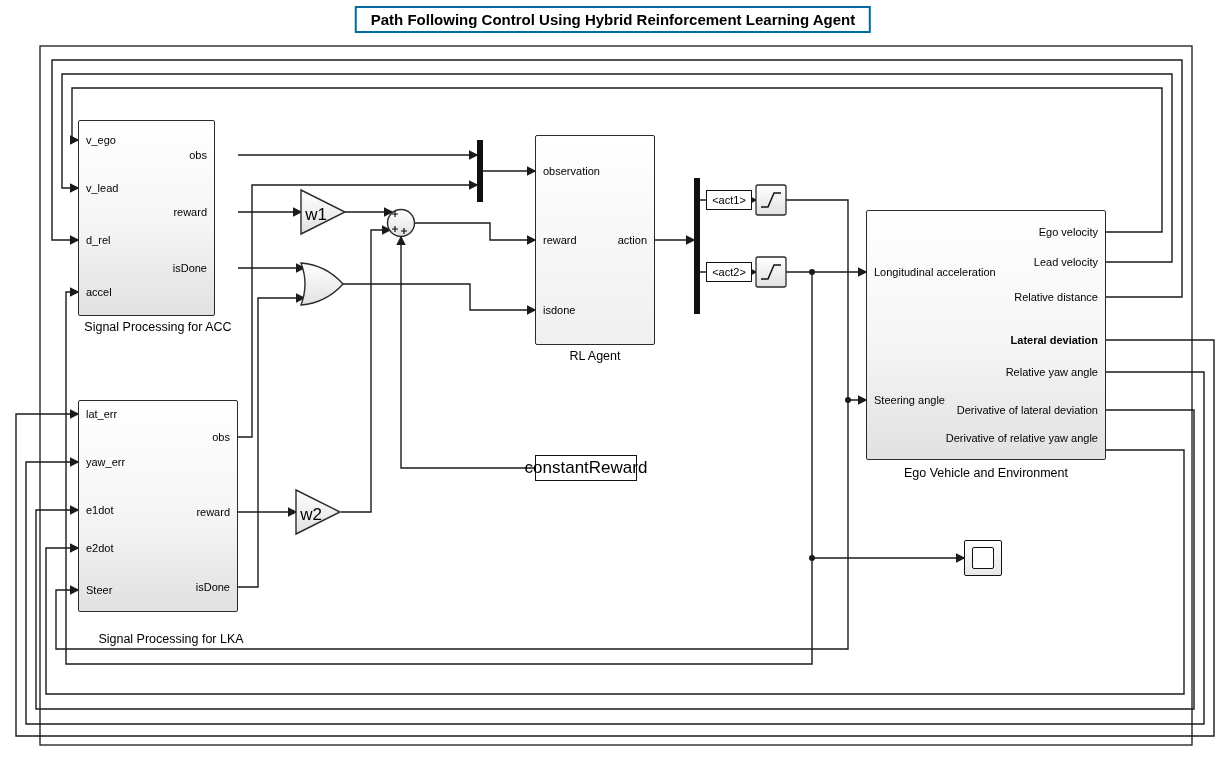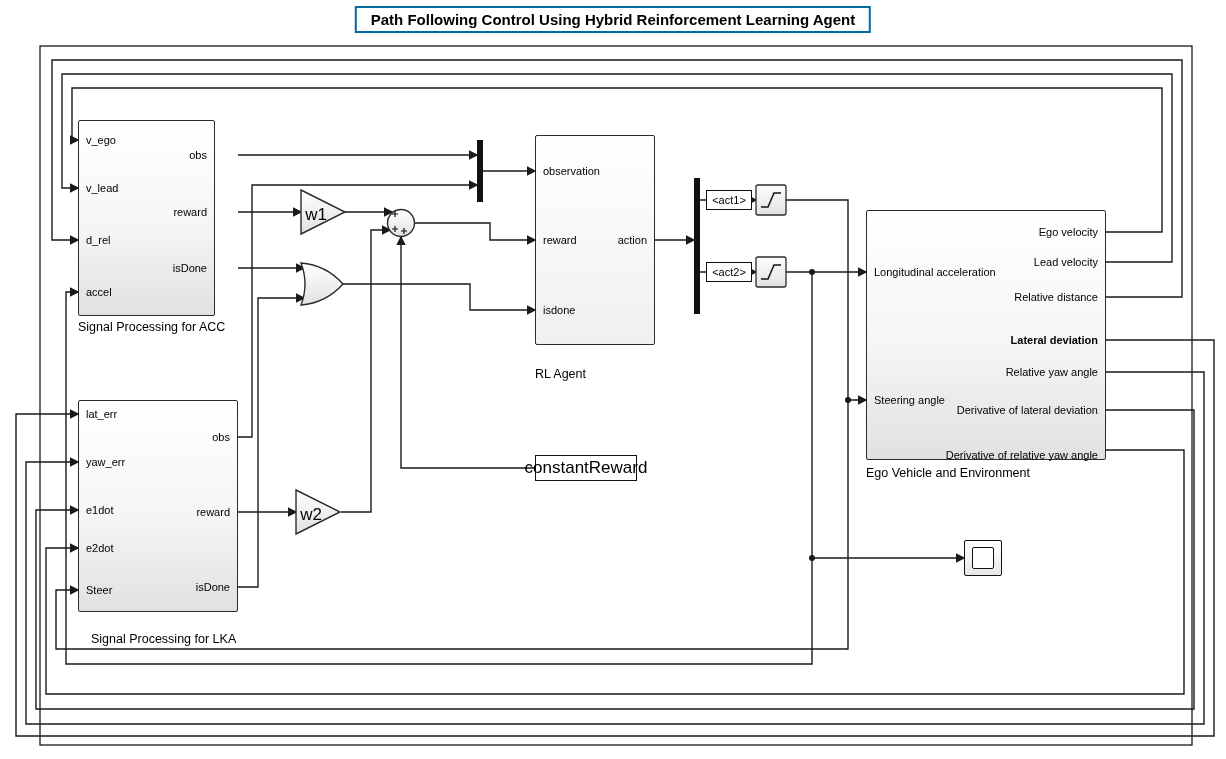--- a/index.html
+++ b/index.html
@@ -5,21 +5,21 @@
   html,body{margin:0;padding:0;background:#ffffff;}
   .canvas{position:relative;width:1226px;height:759px;background:#ffffff;
           font-family:"Liberation Sans",sans-serif;color:#000;overflow:hidden;}
   svg.layer{position:absolute;left:0;top:0;}
   .wire{fill:none;stroke:#1a1a1a;stroke-width:1.4;}
   .sl-block{position:absolute;box-sizing:border-box;border:1.4px solid #2b2b2b;border-radius:2px;
             background:linear-gradient(180deg,#ffffff 0%,#f5f5f5 55%,#e1e1e1 100%);}
   .pin{position:absolute;font-size:11px;height:13px;line-height:13px;white-space:nowrap;}
   .pin.in{left:7px;}
   .pin.out{right:7px;}
-  .blk-label{position:absolute;font-size:12.5px;white-space:nowrap;}
+  .blk-label{position:absolute;font-size:12.5px;text-align:center;white-space:nowrap;}
   .title-box{position:absolute;left:50%;top:6px;transform:translateX(-50%);
              border:2px solid #0369a1;background:#fff;padding:3px 14px;
              font-size:15px;font-weight:bold;white-space:nowrap;}
   .mini{position:absolute;box-sizing:border-box;border:1.2px solid #111;background:#ffffff;
         display:flex;align-items:center;justify-content:center;font-size:11px;white-space:nowrap;}
   .gain-label{position:absolute;font-size:17px;text-align:center;}
   .scope{position:absolute;box-sizing:border-box;border:1.4px solid #111;
          background:linear-gradient(180deg,#ffffff,#e8e8e8);border-radius:2px;}
   .scope-screen{position:absolute;left:7px;top:6px;right:7px;bottom:6px;
                 border:1.6px solid #111;border-radius:2px;background:#fff;}
@@ -148,37 +148,37 @@
 
   <div class="gain-label" style="left:303px;top:205px;width:26px;">w1</div>
   <div class="gain-label" style="left:298px;top:505px;width:26px;">w2</div>
 
   <div class="sl-block" style="left:535px;top:135px;width:120px;height:210px;background:linear-gradient(180deg,#ffffff,#f0f0f0);">
     <span class="pin in" style="top:29px;">observation</span>
     <span class="pin in" style="top:98px;">reward</span>
     <span class="pin in" style="top:168px;">isdone</span>
     <span class="pin out" style="top:98px;">action</span>
   </div>
-  <div class="blk-label" style="left:535px;top:367px;width:120px;">RL Agent</div>
+  <div class="blk-label" style="left:535px;top:349px;width:120px;">RL Agent</div>
 
   <div class="mini" style="left:535px;top:455px;width:102px;height:26px;font-size:17px;">constantReward</div>
 
   <div class="mini" style="left:706px;top:190px;width:46px;height:20px;">&lt;act1&gt;</div>
   <div class="mini" style="left:706px;top:262px;width:46px;height:20px;">&lt;act2&gt;</div>
 
   <div class="sl-block" style="left:866px;top:210px;width:240px;height:250px;">
     <span class="pin in" style="top:55px;">Longitudinal acceleration</span>
     <span class="pin in" style="top:183px;">Steering angle</span>
     <span class="pin out" style="top:15px;">Ego velocity</span>
     <span class="pin out" style="top:45px;">Lead velocity</span>
     <span class="pin out" style="top:80px;">Relative distance</span>
     <span class="pin out" style="top:123px;font-weight:bold;">Lateral deviation</span>
     <span class="pin out" style="top:155px;">Relative yaw angle</span>
     <span class="pin out" style="top:193px;">Derivative of lateral deviation</span>
-    <span class="pin out" style="top:238px;padding-left:24px;">Derivative of relative yaw angle</span>
+    <span class="pin out" style="top:221px;padding-left:24px;">Derivative of relative yaw angle</span>
   </div>
   <div class="blk-label" style="left:866px;top:466px;width:240px;">Ego Vehicle and Environment</div>
 
   <div class="scope" style="left:964px;top:540px;width:38px;height:36px;">
     <div class="scope-screen"></div>
   </div>
 
 </div>
 
 </body></html>

